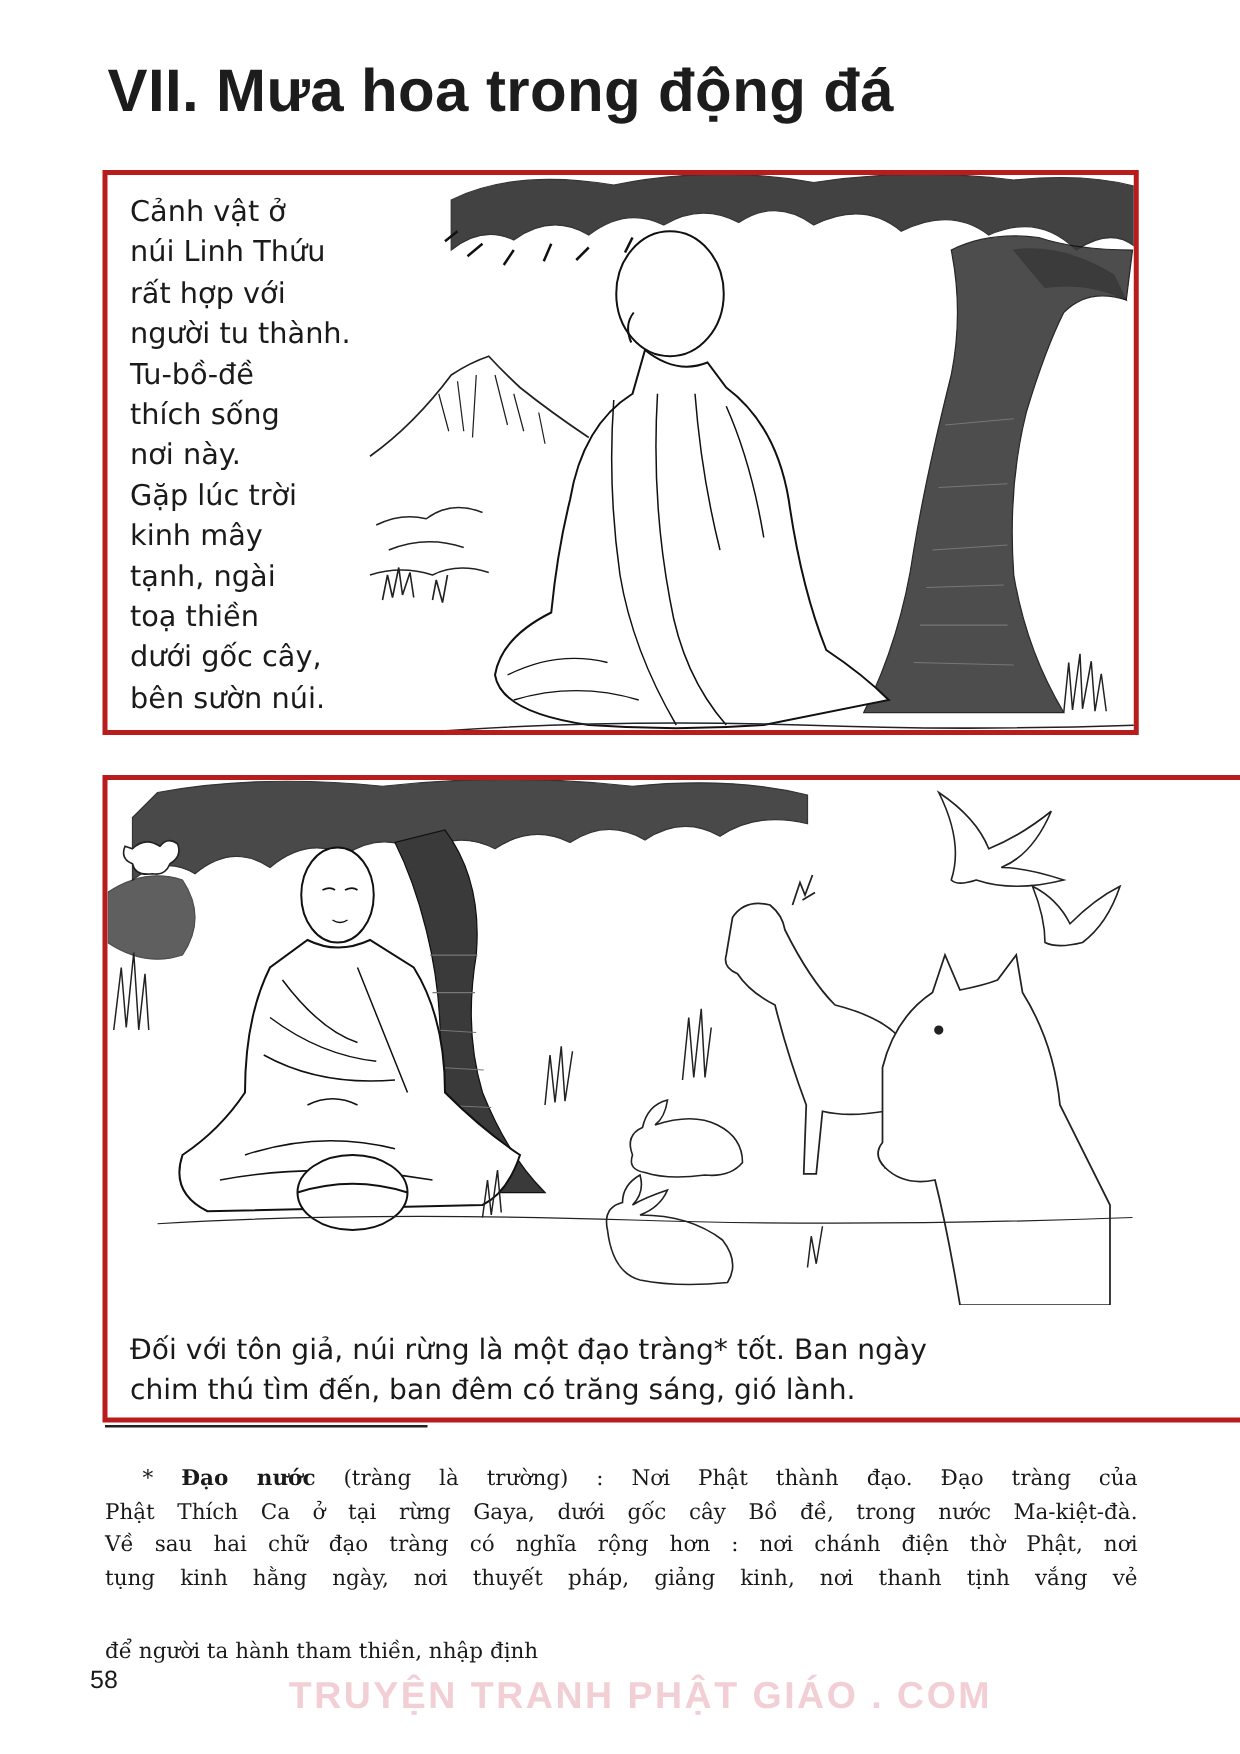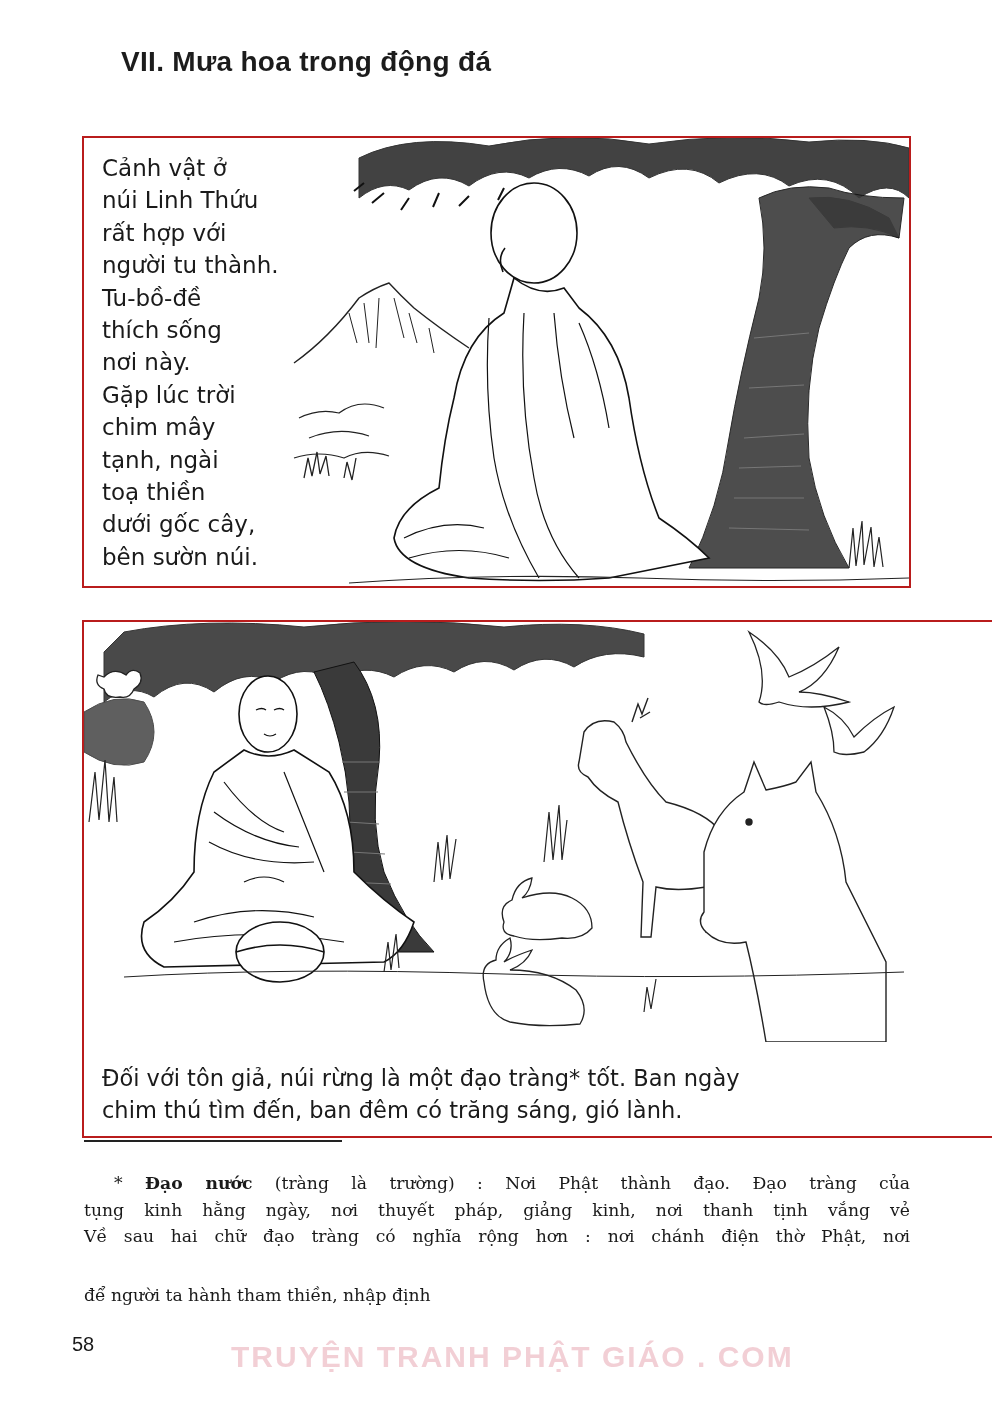--- a/index.html
+++ b/index.html
@@ -1,18 +1,18 @@
 <!DOCTYPE html>
 <html><head>
 <meta charset="utf-8">
 <style>
   html, body { margin:0; padding:0; background:#ffffff; }
   body { width:992px; height:1403px; position:relative; overflow:hidden; color:#1a1a1a; }
-  .title { position:absolute; left:86px; top:46px; font-family:"Liberation Sans", sans-serif; font-weight:bold; font-size:28px; letter-spacing:0.3px; color:#1c1c1c;margin-left:35px; }
-  .panel { position:absolute; border:2px solid #b91c1c; background:#fff; box-sizing:border-box; overflow:hidden; }
+  .title { position:absolute; left:86px; top:46px; font-family:"Liberation Sans", sans-serif; font-weight:bold; font-size:48px; letter-spacing:0.3px; color:#1c1c1c; }
+  .panel { position:absolute; border:4px solid #b91c1c; background:#fff; box-sizing:border-box; overflow:hidden; }
   #panel1 { left:82px; top:136px; width:829px; height:452px; }
   #panel2 { left:82px; top:620px; width:946px; height:518px;text-decoration:underline; }
   .p1-text { position:absolute; left:18px; top:14px; font-family:"DejaVu Sans", sans-serif; font-size:23px; line-height:32.4px; color:#1a1a1a; }
   .p1-text div { white-space:nowrap; }
   .art { position:absolute; }
   .p2-caption { position:absolute; left:18px; top:440px; font-family:"DejaVu Sans", sans-serif; font-size:22.5px; line-height:32px; color:#1a1a1a; }
   .p2-caption div { white-space:nowrap; }
   .fn-rule { position:absolute; left:84px; top:1140px; width:258px; height:2px; background:#222; }
   .footnote { position:absolute; left:84px; top:1170px; width:826px; font-family:"DejaVu Serif", serif; font-size:17.2px; line-height:26.5px; color:#1a1a1a; }
   .footnote div { white-space:nowrap; text-align:justify; text-align-last:justify; }
@@ -30,21 +30,21 @@
 <div class="panel" id="panel1">
   <div class="p1-text">
     <div>Cảnh vật ở</div>
     <div>núi Linh Thứu</div>
     <div>rất hợp với</div>
     <div>người tu thành.</div>
     <div>Tu-bồ-đề</div>
     <div>thích sống</div>
     <div>nơi này.</div>
     <div>Gặp lúc trời</div>
-    <div>chim mây</div>
+    <div>kinh mây</div>
     <div>tạnh, ngài</div>
     <div>toạ thiền</div>
     <div>dưới gốc cây,</div>
     <div>bên sườn núi.</div>
   </div>
 
   <svg class="art" style="left:205px; top:0; width:620px; height:448px;" viewBox="0 0 620 448">
 
     <g fill="#222" stroke="#111" stroke-width="1">
       <path d="M70 20 Q120 -5 200 8 Q280 -8 360 6 Q440 -6 520 4 Q580 -2 620 10 L620 60 Q600 40 570 60 Q540 30 500 48 Q470 25 430 45 Q400 20 360 40 Q330 18 300 38 Q270 22 240 40 Q210 25 180 48 Q150 30 120 52 Q95 40 70 60 Z" opacity="0.85"></path>
@@ -134,19 +134,20 @@
   <div class="p2-caption">
     <div>Đối với tôn giả, núi rừng là một đạo tràng* tốt. Ban ngày</div>
     <div>chim thú tìm đến, ban đêm có trăng sáng, gió lành.</div>
   </div>
 </div>
 
 <div class="fn-rule"></div>
 
 <div class="footnote">
   <div class="first"><span>*</span> <b>Đạo nước</b><span> (tràng là trường) : Nơi Phật thành đạo. Đạo tràng của</span></div>
+  <div>Phật Thích Ca ở tại rừng Gaya, dưới gốc cây Bồ đề, trong nước Ma-kiệt-đà.</div>
+  <div>Về sau hai chữ đạo tràng có nghĩa rộng hơn : nơi chánh điện thờ Phật, nơi</div>
   <div>tụng kinh hằng ngày, nơi thuyết pháp, giảng kinh, nơi thanh tịnh vắng vẻ</div>
-  <div>Về sau hai chữ đạo tràng có nghĩa rộng hơn : nơi chánh điện thờ Phật, nơi</div>
   <div class="last">để người ta hành tham thiền, nhập định</div>
 </div>
 
 <div class="page-num">58</div>
 <div class="watermark">TRUYỆN TRANH PHẬT GIÁO . COM</div>
 
 </body></html>

